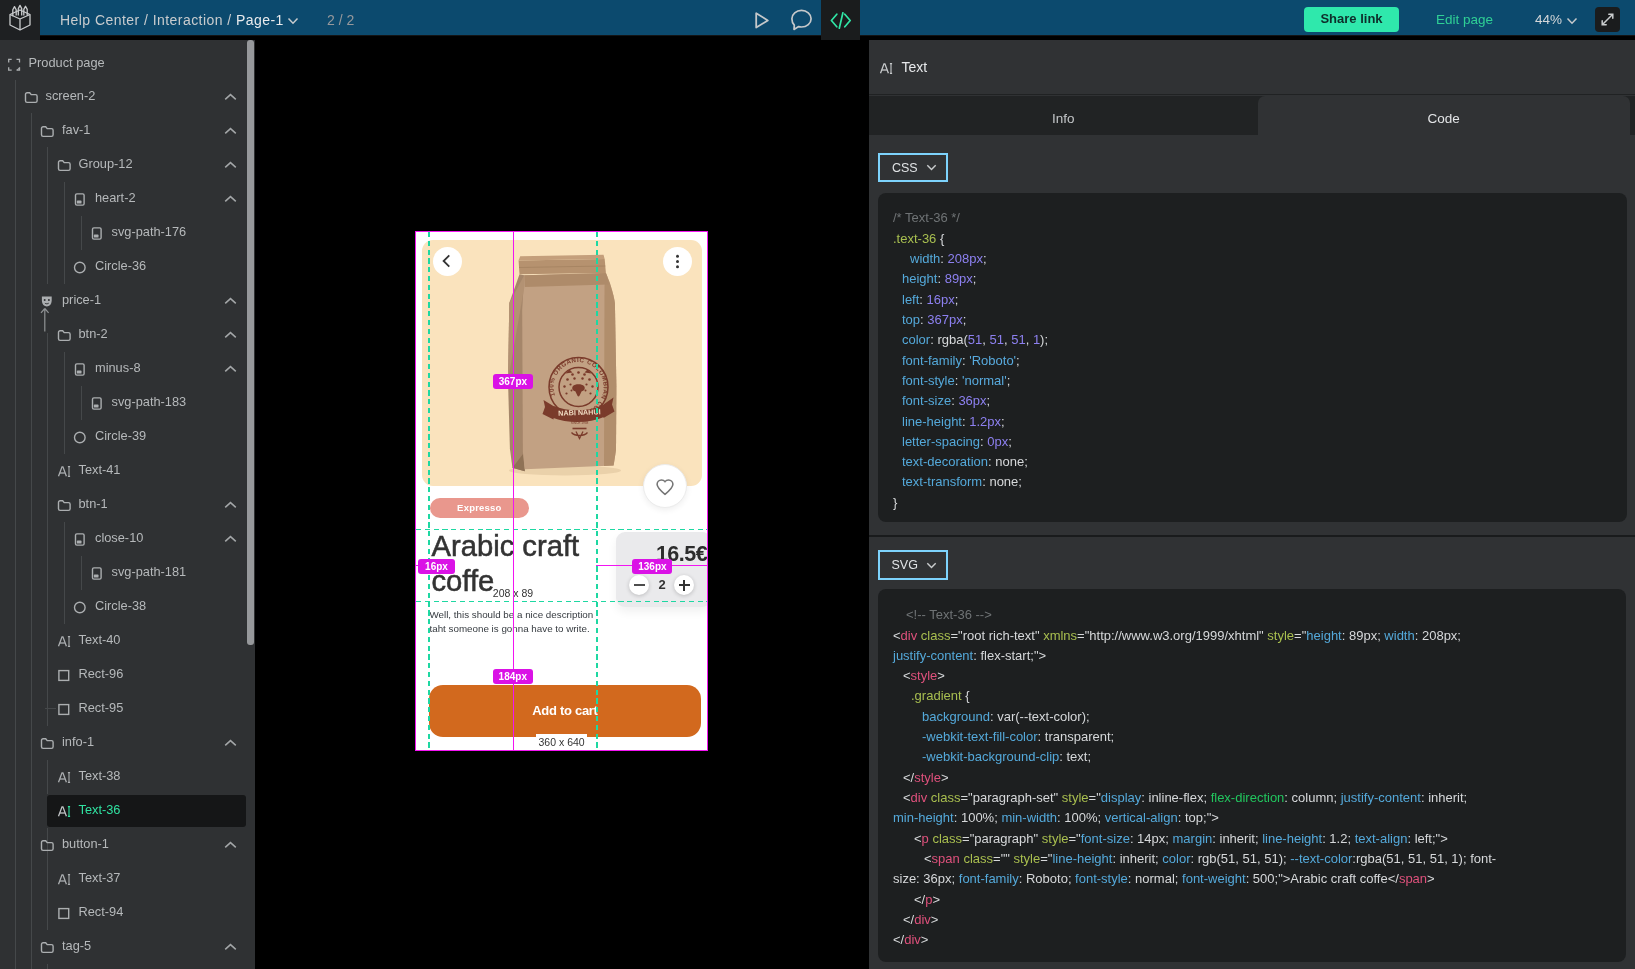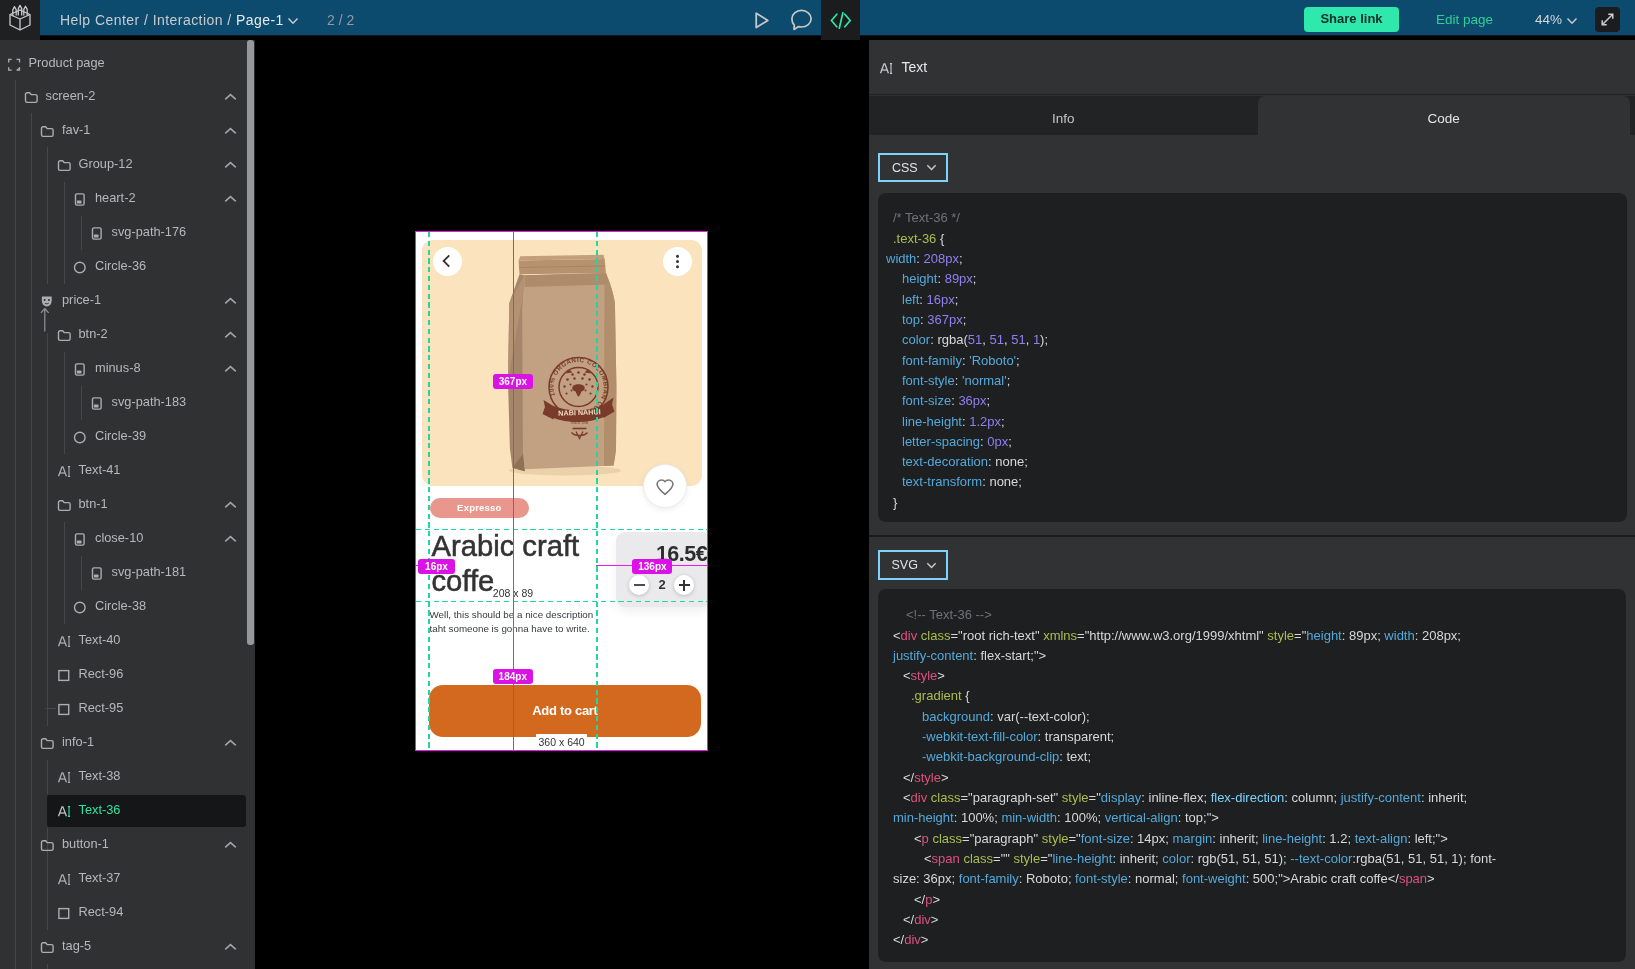--- a/index.html
+++ b/index.html
@@ -347,21 +347,21 @@
       <div class="abs" style="left:0;top:56px;width:766.5px;height:39px;background:#212324"></div>
       <div class="abs" style="left:389.5px;top:56px;width:371.5px;height:39px;background:#303234;border-radius:7px 7px 0 0"></div>
       <div class="abs" style="left:0;top:70.5px;width:389.5px;text-align:center;font-size:13.5px;color:#c2c5c7">Info</div>
       <div class="abs" style="left:389.5px;top:70.5px;width:371.5px;text-align:center;font-size:13.5px;color:#e3e5e7">Code</div>
       <div class="abs selbox" style="left:9.5px;top:112.8px">CSS<svg width="11" height="7" viewBox="0 0 11 7">
           <path d="M1.3 1.2 5.5 5.6 9.7 1.2" fill="none" stroke="#c9ccce" stroke-width="1.4"></path>
         </svg></div>
       <div class="abs codeblk" style="left:9.5px;top:153px;width:749px;height:329px;padding-top:15.4px">
         <div class="cl" style="padding-left:15px"><span style="color:#6f7375">/* Text-36 */</span></div>
         <div class="cl" style="padding-left:15px"><span style="color:#a8bf50">.text-36</span> {</div>
-        <div class="cl" style="padding-left:8px"><span style="color:#54a9da">width</span>: <span style="color:#8d80f0">208px</span>;</div>
+        <div class="cl" style="padding-left:32px"><span style="color:#54a9da">width</span>: <span style="color:#8d80f0">208px</span>;</div>
         <div class="cl" style="padding-left:24px"><span style="color:#54a9da">height</span>: <span style="color:#8d80f0">89px</span>;</div>
         <div class="cl" style="padding-left:24px"><span style="color:#54a9da">left</span>: <span style="color:#8d80f0">16px</span>;</div>
         <div class="cl" style="padding-left:24px"><span style="color:#54a9da">top</span>: <span style="color:#8d80f0">367px</span>;</div>
         <div class="cl" style="padding-left:24px"><span style="color:#54a9da">color</span>: rgba(<span style="color:#8d80f0">51</span>, <span style="color:#8d80f0">51</span>, <span style="color:#8d80f0">51</span>, <span style="color:#8d80f0">1</span>);</div>
         <div class="cl" style="padding-left:24px"><span style="color:#54a9da">font-family</span>: <span style="color:#58aade">'Roboto'</span>;</div>
         <div class="cl" style="padding-left:24px"><span style="color:#54a9da">font-style</span>: <span style="color:#58aade">'normal'</span>;</div>
         <div class="cl" style="padding-left:24px"><span style="color:#54a9da">font-size</span>: <span style="color:#8d80f0">36px</span>;</div>
         <div class="cl" style="padding-left:24px"><span style="color:#54a9da">line-height</span>: <span style="color:#8d80f0">1.2px</span>;</div>
         <div class="cl" style="padding-left:24px"><span style="color:#54a9da">letter-spacing</span>: <span style="color:#8d80f0">0px</span>;</div>
         <div class="cl" style="padding-left:24px"><span style="color:#54a9da">text-decoration</span>: none;</div>
@@ -375,21 +375,21 @@
       <div class="abs codeblk" style="left:9.5px;top:549px;width:748px;height:373px;padding-top:16.2px">
         <div class="cl" style="padding-left:28px"><span style="color:#6f7375">&lt;!-- Text-36 --&gt;</span></div>
         <div class="cl" style="padding-left:15px">&lt;<span style="color:#df517c">div</span> <span style="color:#a9bf4f">class</span>="root rich-text" <span style="color:#a9bf4f">xmlns</span>="http://www.w3.org/1999/xhtml" <span style="color:#a9bf4f">style</span>="<span style="color:#54a9da">height</span>: 89px; <span style="color:#54a9da">width</span>: 208px;</div>
         <div class="cl" style="padding-left:15px"><span style="color:#54a9da">justify-content</span>: flex-start;"&gt;</div>
         <div class="cl" style="padding-left:25px">&lt;<span style="color:#df517c">style</span>&gt;</div>
         <div class="cl" style="padding-left:33px"><span style="color:#a8bf50">.gradient</span> {</div>
         <div class="cl" style="padding-left:44px"><span style="color:#54a9da">background</span>: var(--text-color);</div>
         <div class="cl" style="padding-left:44px"><span style="color:#54a9da">-webkit-text-fill-color</span>: transparent;</div>
         <div class="cl" style="padding-left:44px"><span style="color:#54a9da">-webkit-background-clip</span>: text;</div>
         <div class="cl" style="padding-left:25px">&lt;/<span style="color:#df517c">style</span>&gt;</div>
-        <div class="cl" style="padding-left:25px">&lt;<span style="color:#df517c">div</span> <span style="color:#a9bf4f">class</span>="paragraph-set" <span style="color:#a9bf4f">style</span>="<span style="color:#54a9da">display</span>: inline-flex; <span style="color:#7dd3fc">flex-direction</span>: column; <span style="color:#54a9da">justify-content</span>: inherit;</div>
+        <div class="cl" style="padding-left:25px">&lt;<span style="color:#df517c">div</span> <span style="color:#a9bf4f">class</span>="paragraph-set" <span style="color:#a9bf4f">style</span>="<span style="color:#54a9da">display</span>: inline-flex; <span style="color:#22c55e">flex-direction</span>: column; <span style="color:#54a9da">justify-content</span>: inherit;</div>
         <div class="cl" style="padding-left:15px"><span style="color:#54a9da">min-height</span>: 100%; <span style="color:#54a9da">min-width</span>: 100%; <span style="color:#54a9da">vertical-align</span>: top;"&gt;</div>
         <div class="cl" style="padding-left:36px">&lt;<span style="color:#df517c">p</span> <span style="color:#a9bf4f">class</span>="paragraph" <span style="color:#a9bf4f">style</span>="<span style="color:#54a9da">font-size</span>: 14px; <span style="color:#54a9da">margin</span>: inherit; <span style="color:#54a9da">line-height</span>: 1.2; <span style="color:#54a9da">text-align</span>: left;"&gt;</div>
         <div class="cl" style="padding-left:46px">&lt;<span style="color:#df517c">span</span> <span style="color:#a9bf4f">class</span>="" <span style="color:#a9bf4f">style</span>="<span style="color:#54a9da">line-height</span>: inherit; <span style="color:#54a9da">color</span>: rgb(51, 51, 51); <span style="color:#54a9da">--text-color</span>:rgba(51, 51, 51, 1); font-</div>
         <div class="cl" style="padding-left:15px">size: 36px; <span style="color:#54a9da">font-family</span>: Roboto; <span style="color:#54a9da">font-style</span>: normal; <span style="color:#54a9da">font-weight</span>: 500;"&gt;Arabic craft coffe&lt;/<span style="color:#df517c">span</span>&gt;</div>
         <div class="cl" style="padding-left:36px">&lt;/<span style="color:#df517c">p</span>&gt;</div>
         <div class="cl" style="padding-left:25px">&lt;/<span style="color:#df517c">div</span>&gt;</div>
         <div class="cl" style="padding-left:15px">&lt;/<span style="color:#df517c">div</span>&gt;</div>
       </div>
     </div>
   </div>

